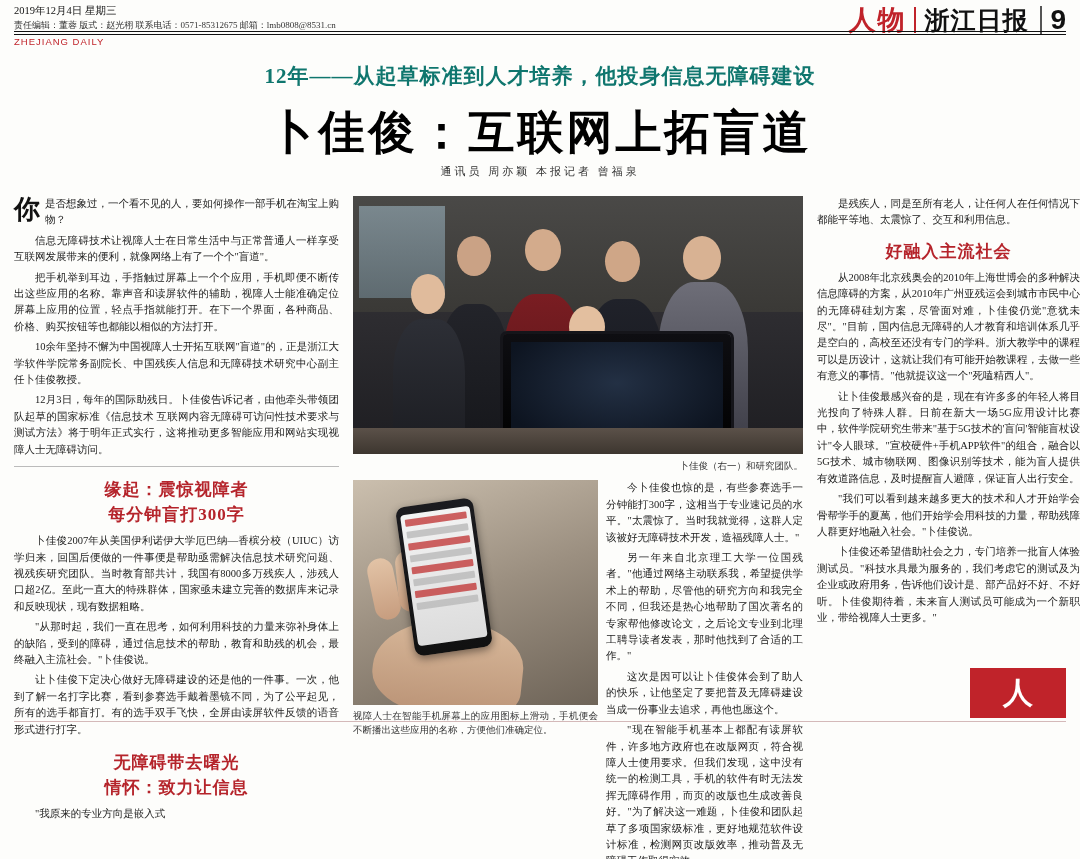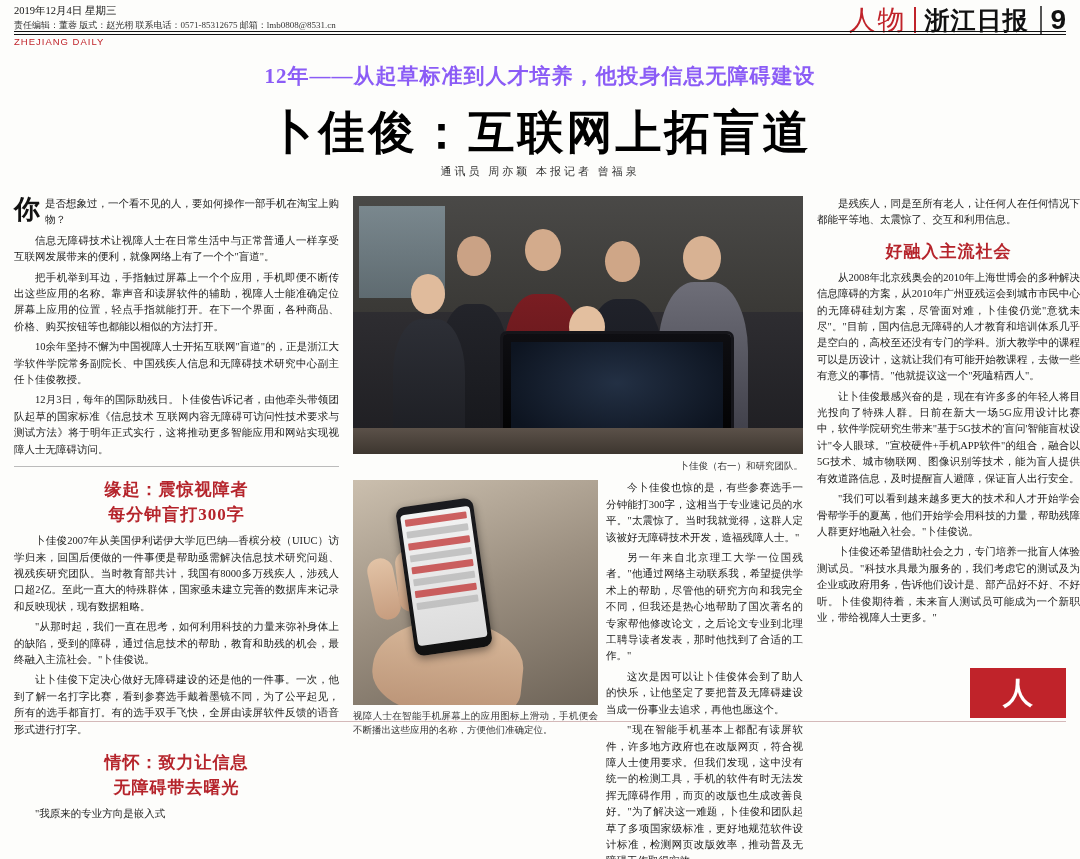--- a/index.html
+++ b/index.html
@@ -23,39 +23,39 @@
   .mh-left{position:absolute;left:14px;top:4px;font-size:10px;line-height:14px;color:#111;}
   .mh-left .l1{font-size:10.5px;}
   .mh-left .l2{font-size:9px;color:#333;}
   .mh-left .l3{font-size:9.5px;color:#c0232a;font-family:"Liberation Sans",sans-serif;letter-spacing:1px;margin-top:3px;}
   .mh-right{
     position:absolute;right:14px;top:6px;
     display:flex;align-items:center;gap:8px;
   }
   .mh-renwu{
     font-family:"Liberation Serif",serif;
-    font-size:27px;font-weight:normal;color:#c0232a;letter-spacing:2px;line-height:1;
+    font-size:27px;font-weight:bold;color:#c0232a;letter-spacing:2px;line-height:1;
   }
   .mh-sep{width:2px;height:26px;background:#c0232a;}
   .mh-zjrb{
     font-size:25px;font-weight:bold;color:#111;letter-spacing:1px;line-height:1;
   }
   .mh-divider{width:2px;height:28px;background:#555;margin-left:4px;}
   .mh-page{font-size:28px;font-weight:bold;color:#111;font-family:"Liberation Sans",sans-serif;line-height:1;}
   .rule{
     position:absolute;left:14px;right:14px;top:31px;height:0;border-top:1.4px solid #111;
   }
   .rule2{
     position:absolute;left:14px;right:14px;top:34px;height:0;border-top:0.6px solid #111;
   }
 
   
   .head-wrap{text-align:center;margin-top:6px;}
   .kicker{
-    font-size:21px;font-weight:bold;letter-spacing:1px;color:#8b5cf6;
+    font-size:21px;font-weight:bold;letter-spacing:1px;color:#0f766e;
     font-family:"Liberation Serif",serif;
   }
   .headline{
     margin-top:12px;
     font-size:46px;font-weight:bold;letter-spacing:3px;color:#000;
     font-family:Liberation Serif, serif;
   }
   .headline .name{letter-spacing:4px;}
   .byline{
     font-size:11px;color:#333;letter-spacing:3px;
@@ -219,22 +219,22 @@
 
       <div class="sub-head">
         <div>缘起：震惊视障者</div>
         <div>每分钟盲打300字</div>
       </div>
       <p>卜佳俊2007年从美国伊利诺伊大学厄巴纳—香槟分校（UIUC）访学归来，回国后便做的一件事便是帮助亟需解决信息技术研究问题、视残疾研究团队。当时教育部共计，我国有8000多万残疾人，涉残人口超2亿。至此一直大的特殊群体，国家亟未建立完善的数据库来记录和反映现状，现有数据粗略。</p>
       <p>"从那时起，我们一直在思考，如何利用科技的力量来弥补身体上的缺陷，受到的障碍，通过信息技术的帮助，教育和助残的机会，最终融入主流社会。"卜佳俊说。</p>
       <p>让卜佳俊下定决心做好无障碍建设的还是他的一件事。一次，他到了解一名打字比赛，看到参赛选手戴着墨镜不同，为了公平起见，所有的选手都盲打。有的选手双手飞快，全屏由读屏软件反馈的语音形式进行打字。</p>
 
       <div class="sub-head" style="margin-top:12px;">
+        <div>无障碍带去曙光</div>
         <div>情怀：致力让信息</div>
-        <div>无障碍带去曙光</div>
       </div>
       <p>"我原来的专业方向是嵌入式</p>
     </div>
 
     <div class="col col-mid">
 
       <div class="photo-main">
         <div class="ph-bg main-bg"></div>
         <div class="main-wall"></div>
         <div class="main-window"></div>

